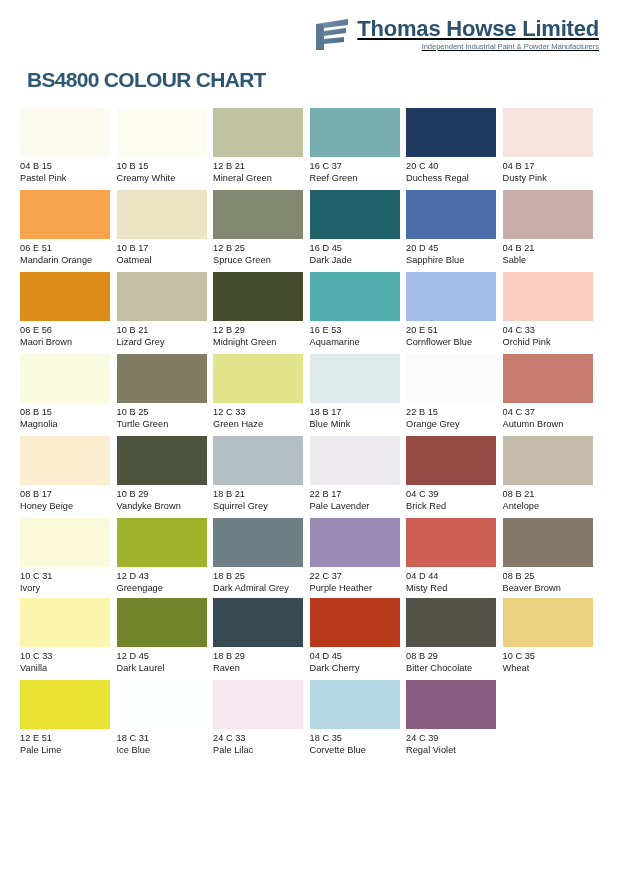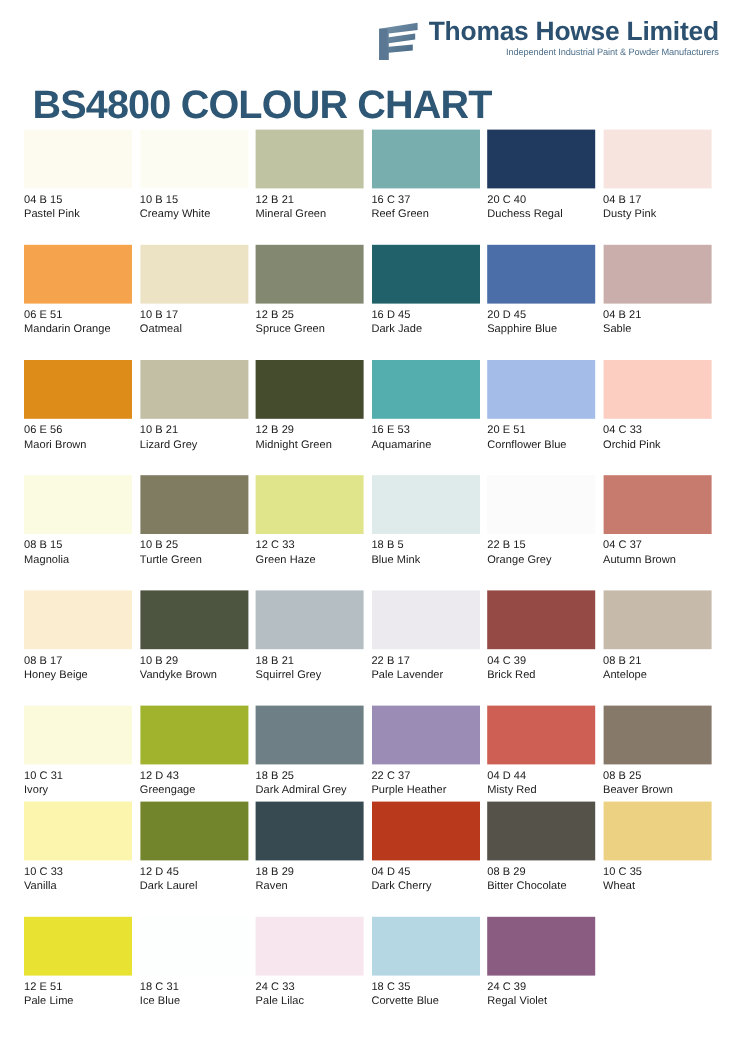--- a/index.html
+++ b/index.html
@@ -11,22 +11,23 @@
     overflow: hidden;
   }
   .page { position: relative; width: 621px; height: 875px; background:#fff; }
 
   
   .brand {
     position: absolute;
     right: 22px;
     top: 14px;
     display: flex;
-    align-items: flex-start;
+    align-items: flex-end;
     gap: 8px;
+    text-decoration: underline;
   }
   .brand-mark { width: 34px; height: 34px; flex: 0 0 34px; margin-top: 3px; }
   .brand-text { text-align: right; }
   .brand-name {
     font-size: 22px;
     font-weight: bold;
     color: #2b5070;
     letter-spacing: -0.2px;
     line-height: 1.05;
     white-space: nowrap;
@@ -36,41 +37,41 @@
     color: #4d6f8a;
     letter-spacing: -0.1px;
     margin-top: 2px;
     white-space: nowrap;
   }
 
   .chart-title {
     position: absolute;
     left: 27px;
     top: 68px;
-    font-size: 33px;
+    font-size: 21px;
     font-weight: bold;
     color: #2e5675;
     letter-spacing: -0.7px;
     white-space: nowrap;
   }
 
   
   .grid {
     position: absolute;
     left: 20px;
     top: 108px;
     width: 580px;
     display: grid;
     grid-template-columns: repeat(6, 96.5px);
     column-gap: 0px;
     row-gap: 0px;
   }
   .cell {
     width: 96.5px;
-    height: 96px;
+    height: 82px;
     position: relative;
   }
   .cell.tall { height: 80px; }
   .swatch {
     width: 90px;
     height: 49px;
     display: block;
   }
   .cell-code,
   .cell-name {
@@ -207,21 +208,21 @@
         <div class="cell-code">10 B 25</div>
         <div class="cell-name">Turtle Green</div>
       </div>
       <div class="cell">
         <div class="swatch" style="background: rgb(224, 229, 139);"></div>
         <div class="cell-code">12 C 33</div>
         <div class="cell-name">Green Haze</div>
       </div>
       <div class="cell">
         <div class="swatch" style="background: rgb(223, 234, 234);"></div>
-        <div class="cell-code">18 B 5</div>
+        <div class="cell-code">18 B 17</div>
         <div class="cell-name">Blue Mink</div>
       </div>
       <div class="cell">
         <div class="swatch" style="background: rgb(251, 251, 251);"></div>
         <div class="cell-code">22 B 15</div>
         <div class="cell-name">Orange Grey</div>
       </div>
       <div class="cell">
         <div class="swatch" style="background: rgb(199, 122, 110);"></div>
         <div class="cell-code">04 C 37</div>

